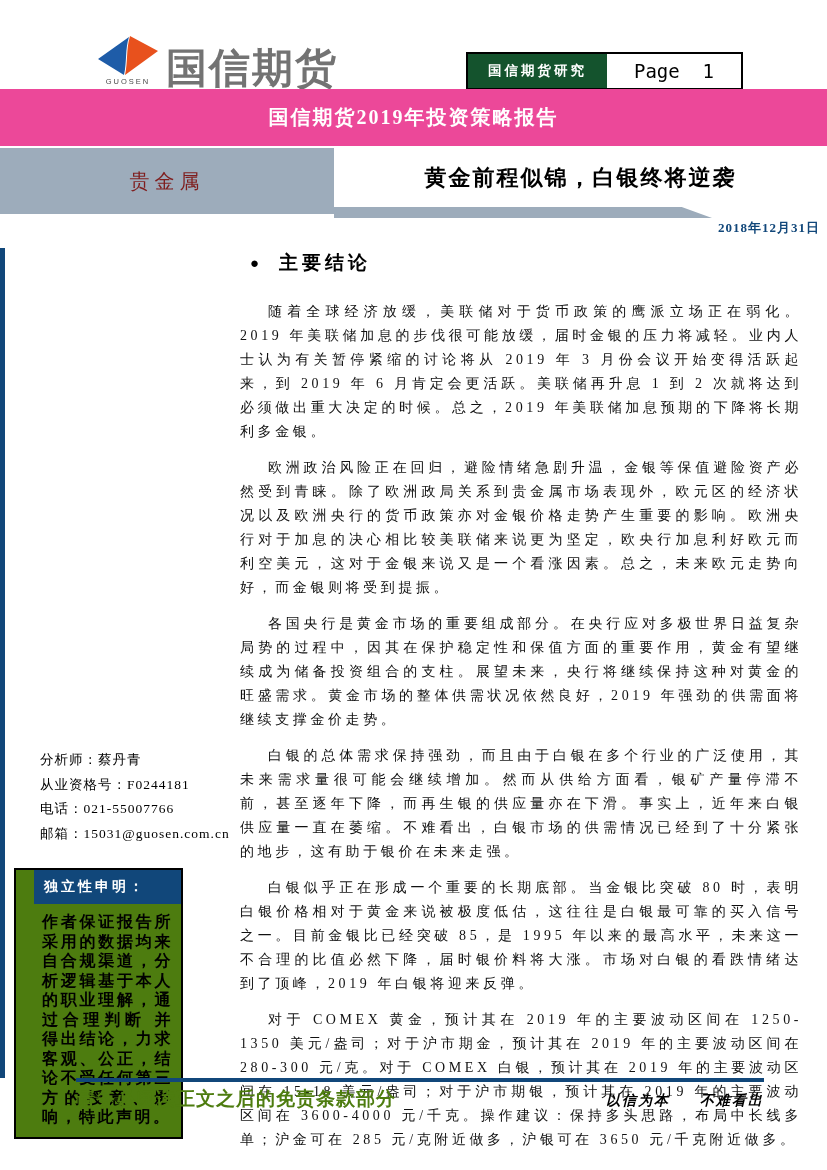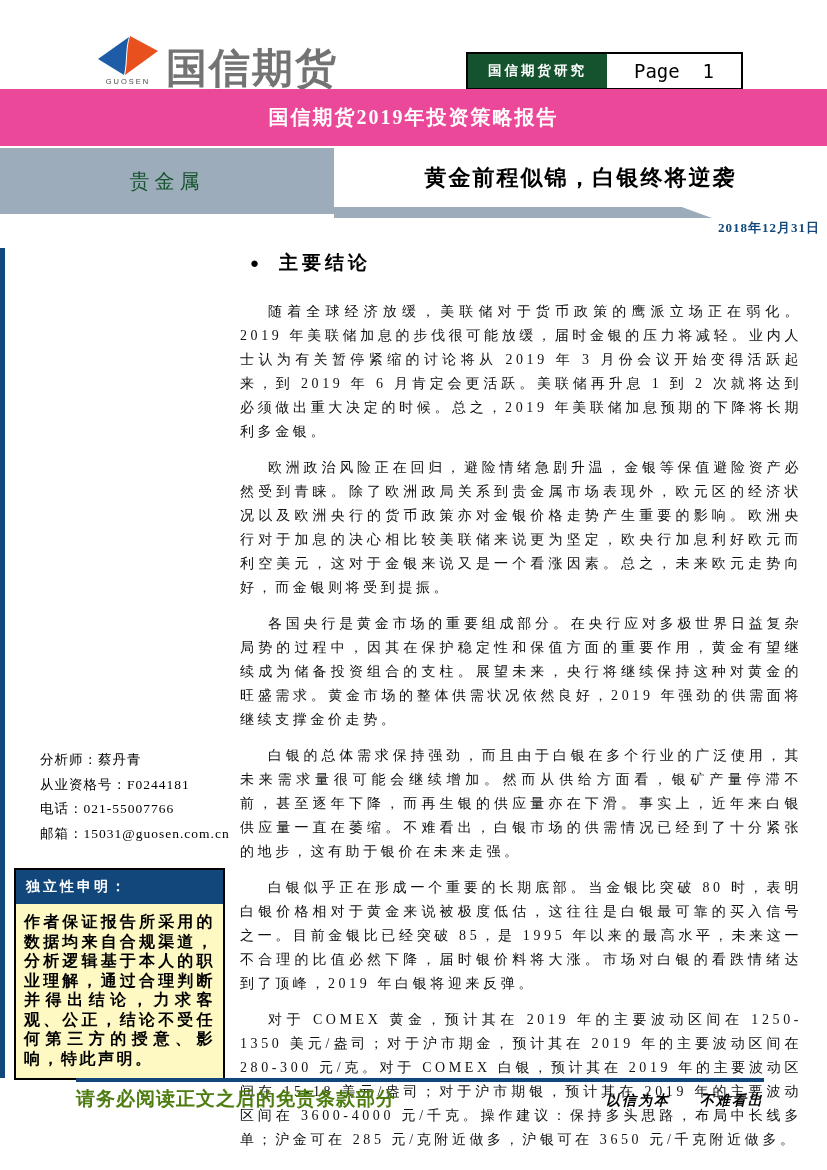--- a/index.html
+++ b/index.html
@@ -17,37 +17,37 @@
   .brand-name { position:absolute; left:166px; top:46px; font-family:"Liberation Sans", sans-serif; font-size:41px; font-weight:900; color:#737373; letter-spacing:2px; line-height:1.1; }
 
   .ref-box { position:absolute; left:466px; top:52px; display:flex; border:2px solid #000; height:38px; }
   .ref-left { width:139px; background:#14532d; color:#fff; font-size:13.5px; font-weight:bold; letter-spacing:3px; display:flex; align-items:center; justify-content:center; }
   .ref-right { width:134px; background:#fff; color:#000; font-family:"DejaVu Sans Mono", monospace; font-size:19px; font-weight:normal; display:flex; align-items:center; justify-content:center; white-space:pre; }
 
   
   .banner { position:absolute; left:0; top:89px; width:827px; height:57px; background:#ec4899; color:#ffffff; font-size:20px; font-weight:bold; letter-spacing:2px; display:flex; align-items:center; justify-content:center; }
 
   
-  .category-box { position:absolute; left:0; top:148px; width:334px; height:66px; background:#9DACBB; color:#14532d; font-size:20px; letter-spacing:5px; display:flex; align-items:center; justify-content:center; }
+  .category-box { position:absolute; left:0; top:148px; width:334px; height:66px; background:#9DACBB; color:#7f1d1d; font-size:20px; letter-spacing:5px; display:flex; align-items:center; justify-content:center; }
   .report-title { position:absolute; left:334px; top:148px; width:493px; height:59px; color:#000; font-size:22px; font-weight:bold; letter-spacing:2px; display:flex; align-items:center; justify-content:center; }
   .date-strip { position:absolute; left:334px; top:207px; width:378px; height:11px; background:#9DACBB; clip-path:polygon(0 0, 92% 0, 100% 100%, 0 100%); }
   .report-date { position:absolute; left:660px; top:219px; width:160px; text-align:right; color:#11477A; font-size:13px; font-weight:bold; letter-spacing:1px; }
 
   
   .content { position:absolute; left:240px; top:250px; width:562px; color:#111; }
   .heading-row { display:flex; align-items:center; gap:20px; padding-left:10px; margin-bottom:24px; }
   .heading-row .bullet { font-size:15px; color:#000; }
   .heading-row h2 { font-size:19px; font-weight:bold; letter-spacing:4px; color:#000; }
   .content p { font-size:14px; line-height:24px; letter-spacing:3.6px; text-align:justify; text-indent:2em; margin-bottom:12px; }
 
   
   .analyst { position:absolute; left:40px; top:748px; font-size:13.5px; line-height:24.5px; letter-spacing:1px; color:#000; }
 
   
-  .decl-box { position:absolute; left:14px; top:868px; width:211px; border:2px solid #000; background:#fef9c3; }
+  .decl-box { position:absolute; left:14px; top:868px; width:169px; border:2px solid #000; background:#4d7c0f;padding-left:18px; }
   .decl-head { background:#11477A; color:#fff; font-size:14px; font-weight:bold; letter-spacing:3px; padding:8px 10px; }
   .decl-body { padding:8px 8px 10px 8px; font-size:16px; font-weight:bold; letter-spacing:2.5px; line-height:19.5px; text-align:justify; color:#000; }
 
   
   .foot-bar { position:absolute; left:76px; top:1078px; width:688px; height:4px; background:#11477A; }
   .foot-row { position:absolute; left:76px; top:1086px; width:688px; display:flex; justify-content:space-between; align-items:baseline; }
   .foot-left { font-size:19px; font-weight:bold; letter-spacing:1px; color:#4d7c0f; }
   .foot-right { font-style:italic; font-weight:bold; font-size:14px; letter-spacing:2px; color:#000; display:flex; gap:30px; }
 </style>
 </head>

